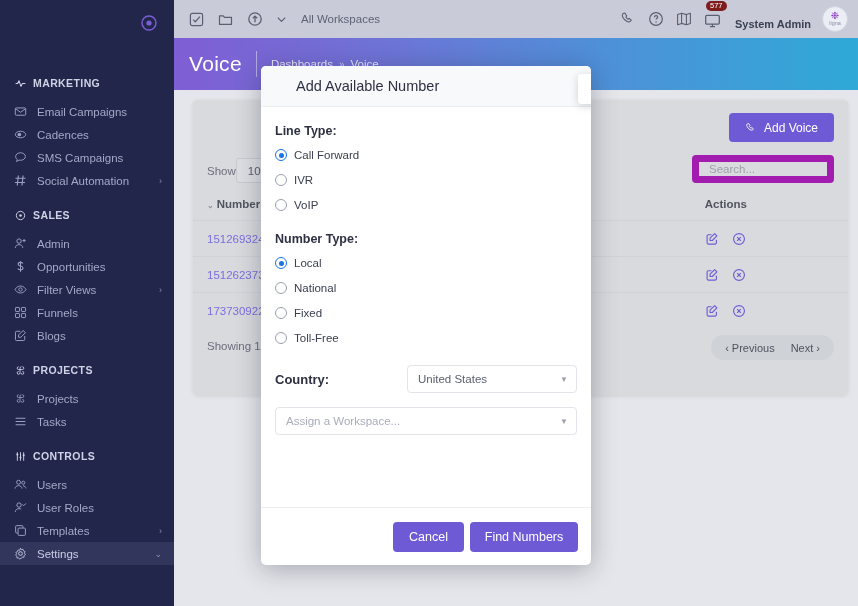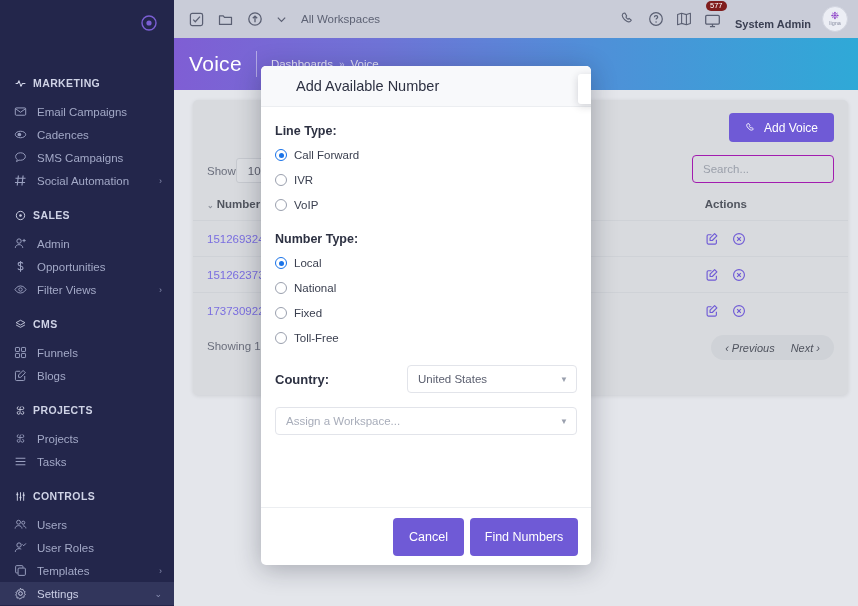--- a/index.html
+++ b/index.html
@@ -120,21 +120,21 @@
   .show-lbl { font-size: 11.5px; color: #6b6f7d; }
   .show-sel {
     width: 50px; height: 25px;
     background: #dcdee2; border: 1px solid #c7cad0; border-radius: 3px;
     font-size: 11.5px; color: #5a5e6b;
     display: flex; align-items: center; padding-left: 11px;
   }
   .search-box {
     position: absolute; right: 14px; top: 3px;
     width: 142px; height: 28px;
-    background: #d9dbdf; border: 1px solid #a21caf; border-radius: 4px;
+    background: #d9dbdf; border: 7px solid #a21caf; border-radius: 4px;
     display: flex; align-items: center; padding-left: 10px;
     font-size: 11.5px; color: #9ba0ab;
   }
   table.vt { width: 100%; border-collapse: collapse; table-layout: fixed; }
   table.vt th {
     text-align: left;
     font-size: 11.5px; color: #51555f; font-weight: bold;
     padding: 6px 0 10px 14px;
   }
   table.vt th .sortic { font-size: 8px; color: #8d919b; margin-right: 3px; }
@@ -146,21 +146,21 @@
   td.num a { color: #7a6ee0; text-decoration: none; }
   .act-wrap { display: flex; gap: 12px; }
   .act-ic { width: 15px; height: 15px; color: #6f5ad6; cursor: pointer; display:flex;align-items:center;justify-content:center;}
   .footrow { position: relative; height: 58px; }
   .showing { position: absolute; left: 14px; top: 12px; font-size: 11.5px; color: #6b6f7d; }
   .pager {
     position: absolute; right: 14px; top: 7px;
     background: #cfd2d7; border-radius: 13px;
     height: 25px; display: flex; align-items: center; gap: 16px;
     padding: 0 14px;
-    font-size: 11px; color: #4f535e; font-style: italic;
+    font-size: 11px; color: #4f535e;
   }
   .pager span { cursor: pointer; }
 
   
   #modal {
     position: absolute; left: 261px; top: 66px;
     width: 330px; height: 499px;
     background: #fff;
     border-radius: 5px;
     box-shadow: 0 4px 26px rgba(20,22,40,.30);
@@ -213,21 +213,21 @@
     font-size: 11.5px; color: #3b4050;
   }
   .txt-box .caret-bar { width: 1px; height: 13px; background: #3b4050; margin-left: 1px; }
   .m-foot {
     height: 58px; border-top: 1px solid #eceef1;
     display: flex; align-items: center; justify-content: flex-end;
     gap: 6px; padding-right: 13px;
   }
   .m-btn {
     border: none; border-radius: 4px;
-    height: 38px; font-size: 12.5px; color: #fff;
+    height: 30px; font-size: 12.5px; color: #fff;
     font-family: inherit; cursor: pointer;
     background: #6f5ad6;
   }
   .m-btn.cancel { width: 71px; }
   .m-btn.find { width: 108px; }
 </style>
 </head>
 <body>
 
 <div id="root">
@@ -313,29 +313,20 @@
         </div>
         <div class="sb-item">
           <span class="si">
             <svg width="13" height="13" viewBox="0 0 16 16" fill="none">
               <path d="M1.2 8S3.6 3.6 8 3.6 14.8 8 14.8 8 12.4 12.4 8 12.4 1.2 8 1.2 8z" stroke="currentColor" stroke-width="1.15" fill="none"></path>
               <circle cx="8" cy="8" r="2.1" stroke="currentColor" stroke-width="1.15"></circle>
             </svg>
           </span>
           <span class="lbl">Filter Views</span>
           <span class="chev">›</span>
-        </div>
-        <div class="sb-group">
-          <span class="gi">
-            <svg width="11" height="11" viewBox="0 0 14 14" fill="none">
-              <path d="M7 1.6L12.6 4.6 7 7.6 1.4 4.6z" stroke="currentColor" stroke-width="1.1" fill="none" stroke-linejoin="round"></path>
-              <path d="M1.4 7.6L7 10.6l5.6-3" stroke="currentColor" stroke-width="1.1" fill="none"></path>
-            </svg>
-          </span>
-          <span>CMS</span>
         </div>
         <div class="sb-item">
           <span class="si">
             <svg width="13" height="13" viewBox="0 0 16 16" fill="none">
               <rect x="1.8" y="1.8" width="5" height="5" rx=".8" stroke="currentColor" stroke-width="1.2"></rect>
               <rect x="9.2" y="1.8" width="5" height="5" rx=".8" stroke="currentColor" stroke-width="1.2"></rect>
               <rect x="1.8" y="9.2" width="5" height="5" rx=".8" stroke="currentColor" stroke-width="1.2"></rect>
               <rect x="9.2" y="9.2" width="5" height="5" rx=".8" stroke="currentColor" stroke-width="1.2"></rect>
             </svg>
           </span>

